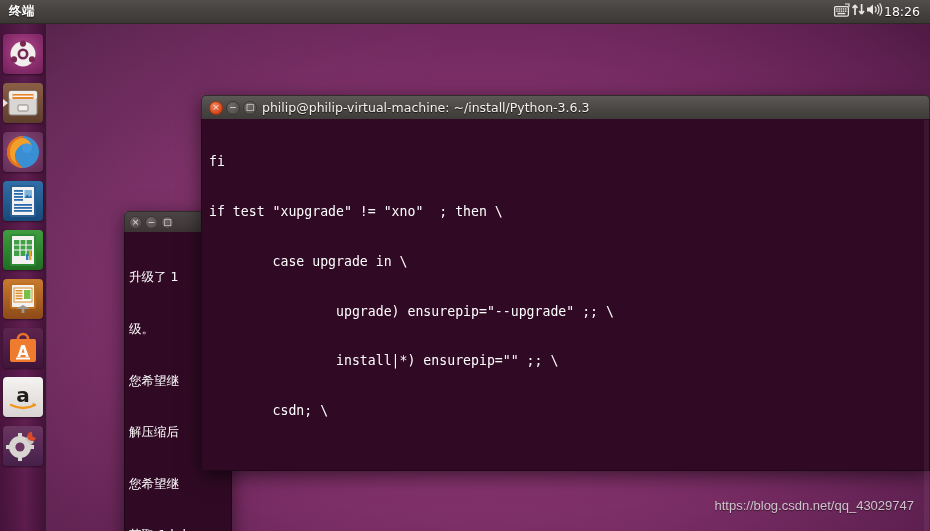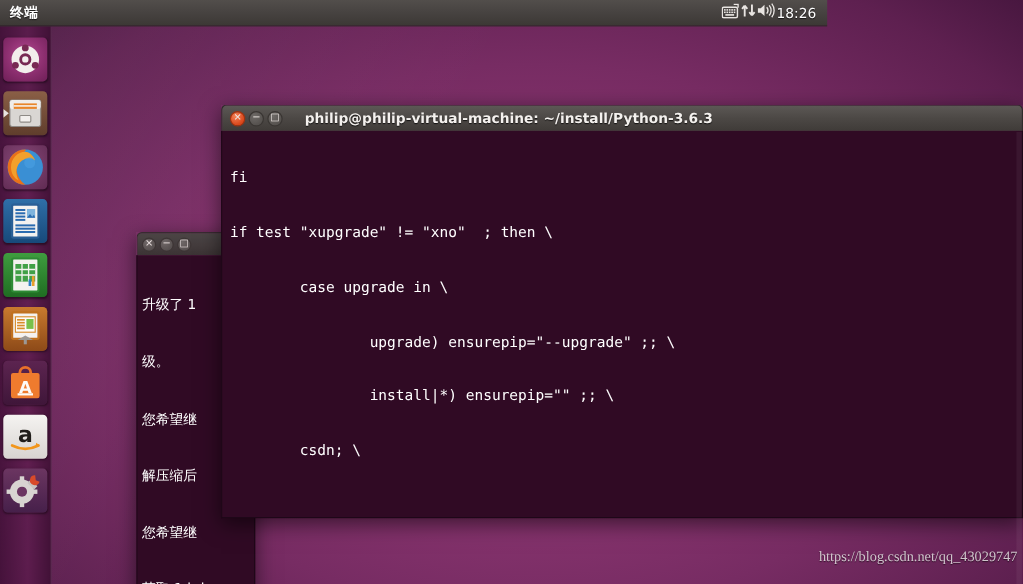--- a/index.html
+++ b/index.html
@@ -26,21 +26,21 @@
   #desktop-sheen {
     position: absolute;
     left: 0; top: 0; width: 930px; height: 531px;
     background: linear-gradient(118deg, rgba(255,255,255,0.05) 0%, rgba(255,255,255,0) 40%);
   }
 
   
   #top-panel {
     position: absolute;
     left: 0; top: 0;
-    width: 752px; height: 24px;
+    width: 930px; height: 24px;
     background: linear-gradient(180deg, #524e4b 0%, #474341 48%, #3c3835 100%);
     border-bottom: 1px solid #2b2826;
     box-sizing: border-box;
     z-index: 50;
     display: flex;
     align-items: center;
   }
   #panel-app-name {
     color: #ffffff;
     font-size: 12.5px;
@@ -124,24 +124,24 @@
     margin-right: 3px;
     display: flex; align-items: center; justify-content: center;
     font-size: 9px;
     color: #efe9e5;
     line-height: 1;
     box-sizing: border-box;
   }
   .wbtn.close-active { background: radial-gradient(circle at 35% 30%, #f4845a, #d9461a 70%); border: 1px solid #a03210; }
   .wbtn.dim { background: radial-gradient(circle at 35% 30%, #6e6a67, #56524f 70%); border: 1px solid #3a3633; }
   .title-text {
-    margin-left: 17px;
+    margin-left: 2px;
     color: #f4f1ee;
     font-size: 12.5px;
-    font-weight: bold;
+    font-weight: normal;
     text-shadow: 0 1px 1px rgba(0,0,0,.75);
     font-family: "DejaVu Sans", sans-serif;
     white-space: nowrap;
   }
   .term-body {
     background: #300a24;
     font-family: "DejaVu Sans Mono", "Liberation Mono", monospace;
     font-size: 13.2px;
     line-height: 16.6px;
     color: #ffffff;
@@ -169,24 +169,24 @@
   #term-scrollbar {
     position: absolute;
     right: 1px; top: 25px;
     width: 5px; height: 505px;
     background: rgba(255,255,255,0.05);
     z-index: 30;
   }
 
   #watermark {
     position: absolute;
-    right: 5px; top: 498px;
+    right: 16px; top: 498px;
     color: #d9d2d6;
     font-size: 13px;
-    font-family: Liberation Serif, serif;
+    font-family: Liberation Sans, sans-serif;
     opacity: .92;
     z-index: 25;
     text-shadow: 0 1px 1px rgba(0,0,0,.6);
   }
 
   .cn { font-family: "DejaVu Sans", sans-serif; font-size: 12.5px; }
 </style>
 </head>
 <body>
 

